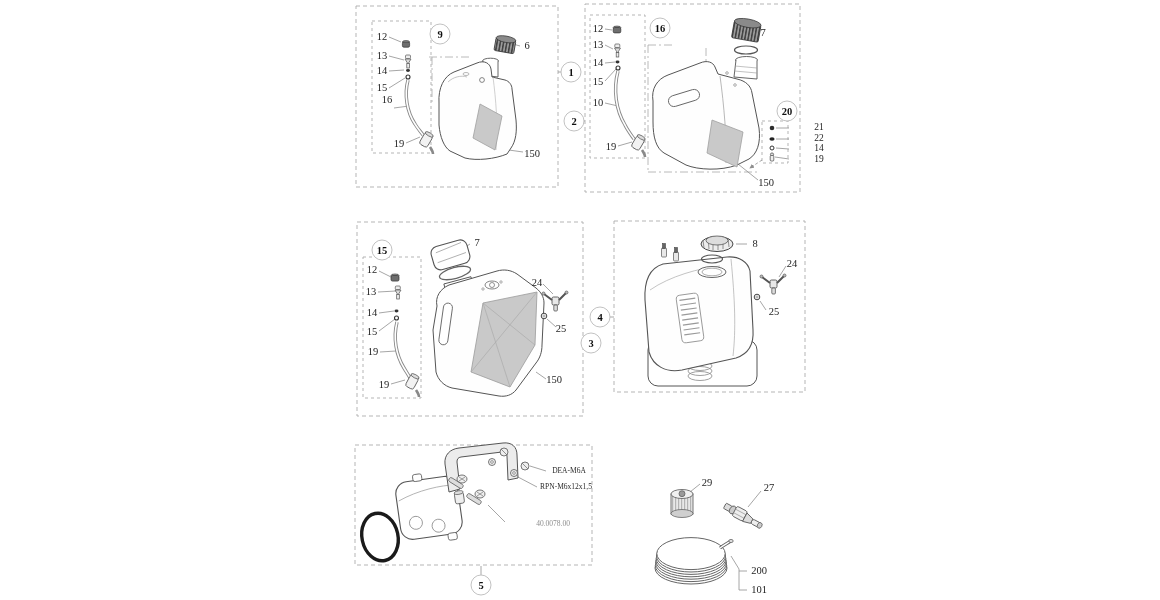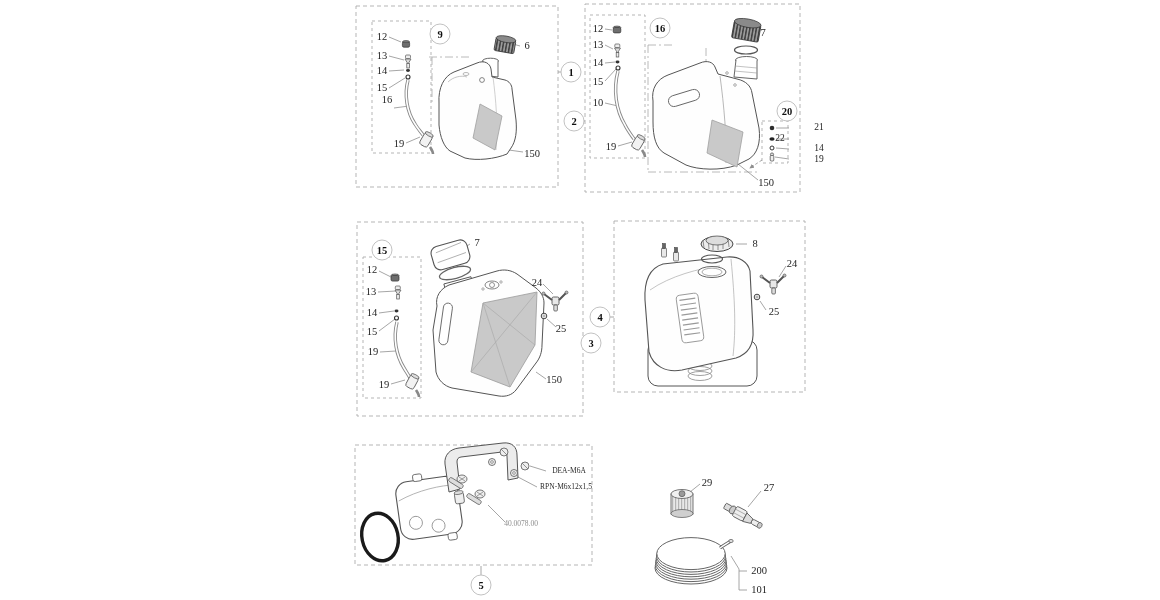--- a/index.html
+++ b/index.html
@@ -5,21 +5,21 @@
   html,body{margin:0;padding:0;background:#ffffff;}
   .stage{position:relative;width:1160px;height:600px;background:#ffffff;overflow:hidden;
          font-family:"Liberation Serif", serif;}
   svg.art{position:absolute;left:0;top:0;}
   .pl{position:absolute;transform:translate(-50%,-50%);font-size:10.5px;color:#1e1e1e;
       white-space:nowrap;line-height:1;}
   .sm{font-size:9.5px;padding-left:48px;}
   .ps{position:absolute;transform:translate(-50%,-50%);font-size:7.5px;color:#2a2a2a;
       white-space:nowrap;line-height:1;}
   .pg{position:absolute;transform:translate(-50%,-50%);font-size:7.5px;color:#8d8d8d;
-      white-space:nowrap;line-height:1;}
+      white-space:nowrap;line-height:1;margin-left:32px;}
   .ref{position:absolute;transform:translate(-50%,-50%);width:19px;height:19px;
        border:1px solid #c2c2c2;border-radius:50%;background:#fff;display:flex;
        align-items:center;justify-content:center;font-weight:bold;font-size:10.5px;color:#101010;}
 </style>
 </head>
 <body>
 
 <div class="stage">
 
 <svg class="art" width="1160" height="600" viewBox="0 0 1160 600">
@@ -364,21 +364,21 @@
 
   <span class="pl" style="left:598px;top:29px">12</span>
   <span class="pl" style="left:598px;top:45px">13</span>
   <span class="pl" style="left:598px;top:63px">14</span>
   <span class="pl" style="left:598px;top:82px">15</span>
   <span class="pl" style="left:598px;top:103px">10</span>
   <span class="pl" style="left:611px;top:147px">19</span>
   <span class="pl" style="left:763px;top:33px">7</span>
   <span class="pl" style="left:766px;top:183px">150</span>
   <span class="pl sm" style="left:795px;top:128px">21</span>
-  <span class="pl sm" style="left:756px;top:139px">22</span>
+  <span class="pl sm" style="left:795px;top:139px">22</span>
   <span class="pl sm" style="left:795px;top:149px">14</span>
   <span class="pl sm" style="left:795px;top:160px">19</span>
 
   <span class="pl" style="left:372px;top:270px">12</span>
   <span class="pl" style="left:371px;top:292px">13</span>
   <span class="pl" style="left:372px;top:313px">14</span>
   <span class="pl" style="left:372px;top:332px">15</span>
   <span class="pl" style="left:373px;top:352px">19</span>
   <span class="pl" style="left:384px;top:385px">19</span>
   <span class="pl" style="left:477px;top:243px">7</span>

